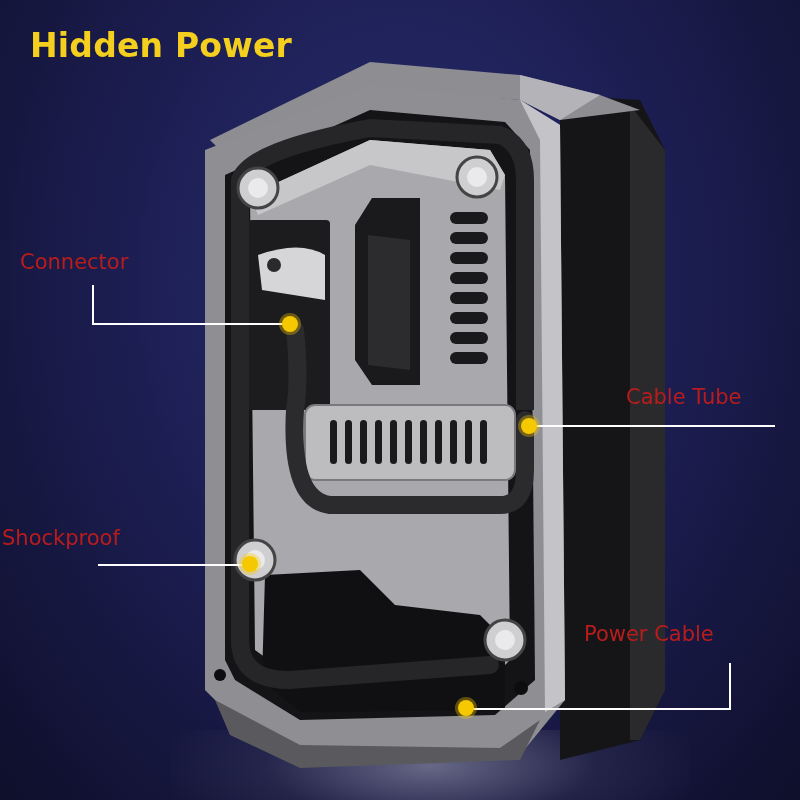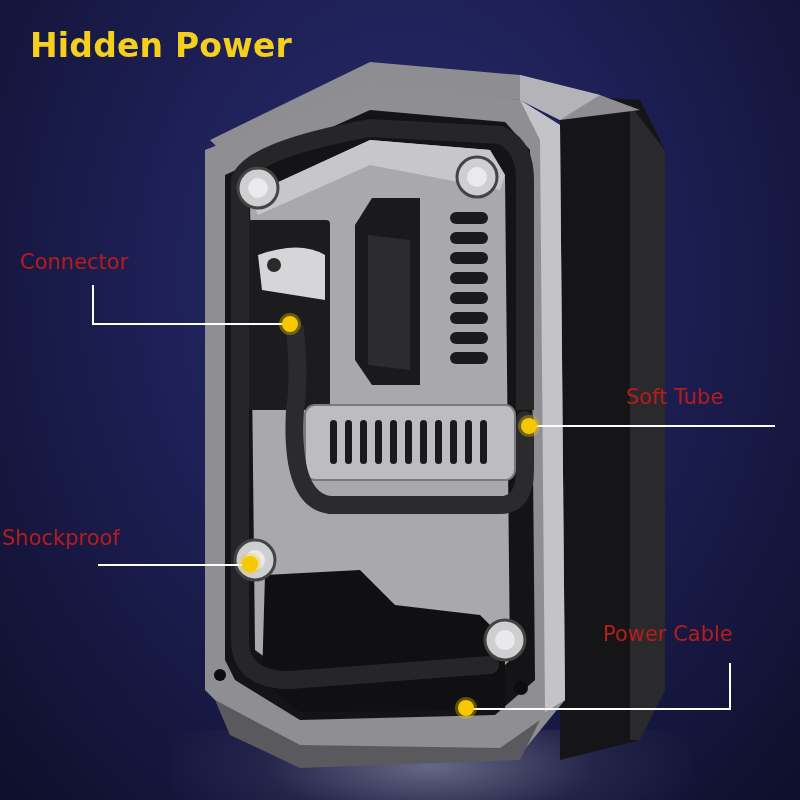--- a/index.html
+++ b/index.html
@@ -105,24 +105,24 @@
   <circle cx="521" cy="688" r="7" fill="#0d0d0f"></circle>
 
   <path d="M215 700 L300 745 L500 748 L540 720 L520 760 L300 768 L230 735 Z" fill="#5a5a5e"></path>
 </svg>
 
 <div class="label" style="left:20px; top:250px;">Connector</div>
 <div class="leader" style="left:92px; top:285px; width:2px; height:40px;"></div>
 <div class="leader" style="left:92px; top:323px; width:198px; height:2px;"></div>
 <div class="dot" style="left:282px; top:316px;"></div>
 
-<div class="label" style="left:626px; top:385px;">Soft Tube</div>
+<div class="label" style="left:626px; top:385px;">Cable Tube</div>
 <div class="leader" style="left:535px; top:425px; width:240px; height:2px;"></div>
 <div class="dot" style="left:521px; top:418px;"></div>
 
 <div class="label" style="left:2px; top:526px;">Shockproof</div>
 <div class="leader" style="left:98px; top:564px; width:152px; height:2px;"></div>
 <div class="dot" style="left:242px; top:556px;"></div>
 
-<div class="label" style="left:584px; top:622px;margin-left:19px;">Power Cable</div>
+<div class="label" style="left:584px; top:622px;">Power Cable</div>
 <div class="leader" style="left:729px; top:663px; width:2px; height:46px;"></div>
 <div class="leader" style="left:472px; top:708px; width:259px; height:2px;"></div>
 <div class="dot" style="left:458px; top:700px;"></div>
 
 </body></html>

